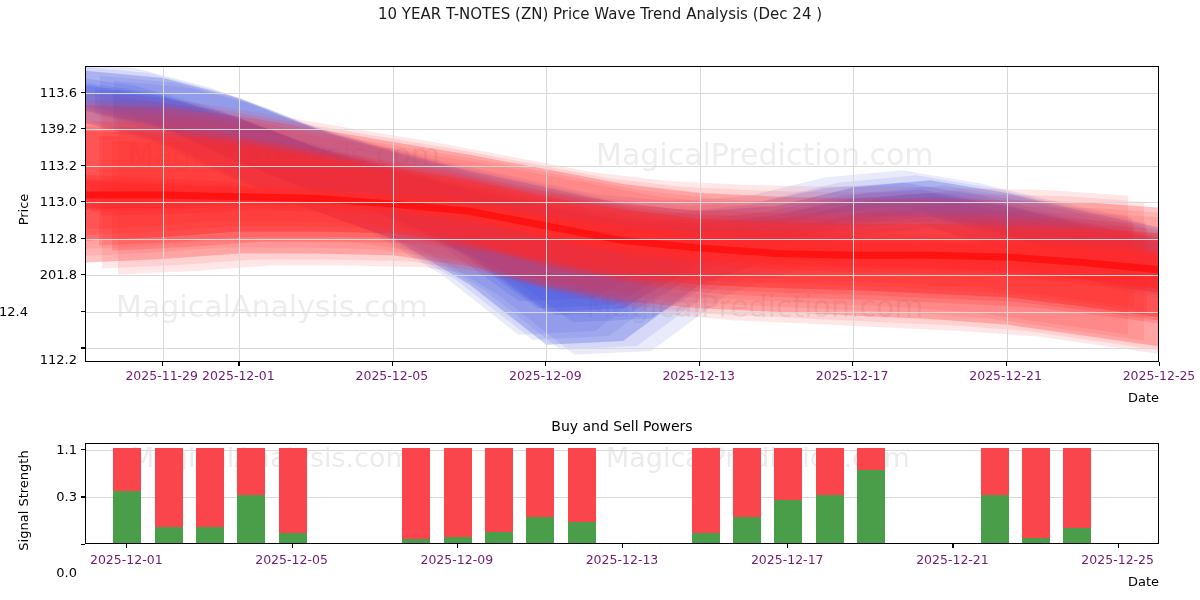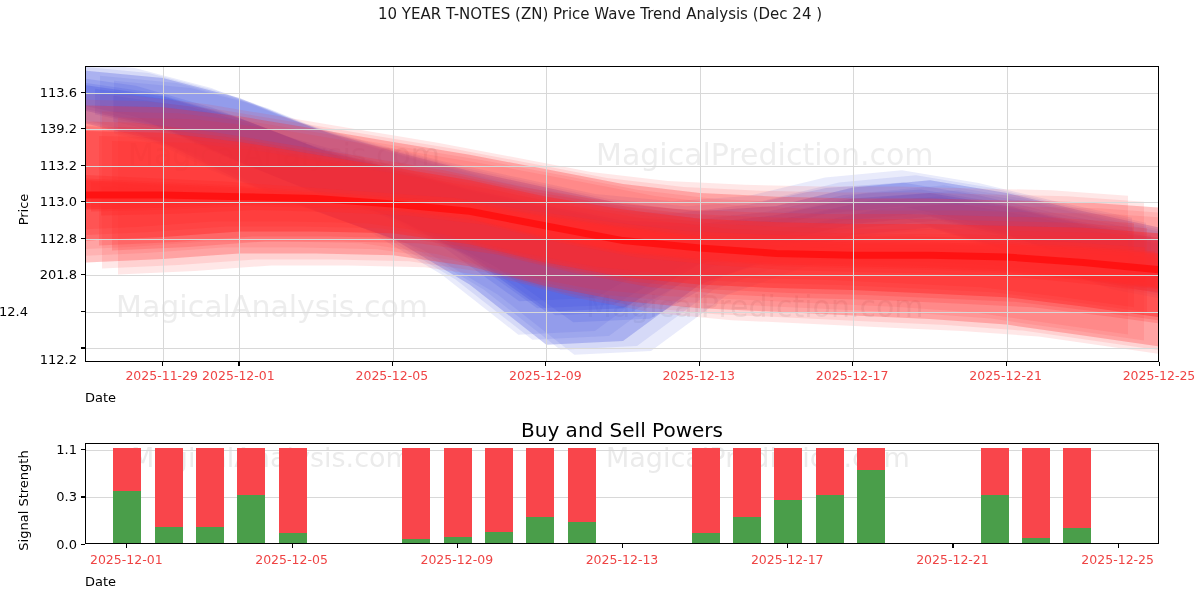--- a/index.html
+++ b/index.html
@@ -19,28 +19,28 @@
   .axes{position:absolute;box-sizing:border-box;border:1.3px solid #000;background:#fff;}
   .plotclip{position:absolute;inset:0;overflow:hidden;}
 
   .gridline-h{position:absolute;left:0;right:0;height:1px;background:#d8d8d8;}
   .gridline-v{position:absolute;top:0;bottom:0;width:1px;background:#d8d8d8;}
 
   .ytick-label{position:absolute;right:0;transform:translateY(-50%);
     font-size:13px;color:#000;text-align:right;white-space:nowrap;}
   .ytick-mark{position:absolute;width:4px;height:1.2px;background:#000;}
   .xtick-label{position:absolute;top:0;transform:translateX(-50%);
-    font-size:12.5px;color:#ef4444;white-space:nowrap;}
+    font-size:12.5px;color:#701a75;white-space:nowrap;}
   .xtick-mark{position:absolute;width:1.2px;height:4px;background:#000;}
 
-  .axis-title-x{position:absolute;text-align:left;font-size:13px;color:#000;}
+  .axis-title-x{position:absolute;text-align:right;font-size:13px;color:#000;}
   .axis-title-y{position:absolute;font-size:13px;color:#000;
     transform-origin:center center;transform:rotate(-90deg);white-space:nowrap;text-align:center;}
 
-  .section-title{position:absolute;text-align:center;font-size:20px;color:#000;}
+  .section-title{position:absolute;text-align:center;font-size:14px;color:#000;}
 
   
   .wm{position:absolute;color:#b0b0b0;opacity:.22;font-size:30px;white-space:nowrap;
       pointer-events:none;font-family:"DejaVu Sans","Liberation Sans",sans-serif;}
   .wm2{position:absolute;color:#b8b8b8;opacity:.28;font-size:27px;white-space:nowrap;
       pointer-events:none;}
 
   
   .wave-svg{position:absolute;left:0;top:0;}
 
@@ -229,21 +229,21 @@
     <div class="xtick-label" style="left: 545.286px; top: 368px;">2025-12-09</div>
     <div class="xtick-mark" style="left: 545.286px; top: 362px;"></div>
     <div class="xtick-label" style="left: 698.714px; top: 368px;">2025-12-13</div>
     <div class="xtick-mark" style="left: 698.714px; top: 362px;"></div>
     <div class="xtick-label" style="left: 852.143px; top: 368px;">2025-12-17</div>
     <div class="xtick-mark" style="left: 852.143px; top: 362px;"></div>
     <div class="xtick-label" style="left: 1005.57px; top: 368px;">2025-12-21</div>
     <div class="xtick-mark" style="left: 1005.57px; top: 362px;"></div>
     <div class="xtick-label" style="left: 1159px; top: 368px;">2025-12-25</div>
     <div class="xtick-mark" style="left: 1159px; top: 362px;"></div>
-    <div class="ytick-label" style="top: 544px; right: 1123px;">0.0</div>
+    <div class="ytick-label" style="top: 572px; right: 1123px;">0.0</div>
     <div class="ytick-mark" style="left: 81px; top: 544px;"></div>
     <div class="ytick-label" style="top: 496.358px; right: 1123px;">0.3</div>
     <div class="ytick-mark" style="left: 81px; top: 496.358px;"></div>
     <div class="ytick-label" style="top: 448.717px; right: 1123px;">1.1</div>
     <div class="ytick-mark" style="left: 81px; top: 448.717px;"></div>
     <div class="xtick-label" style="left: 126.308px; top: 552px;">2025-12-01</div>
     <div class="xtick-mark" style="left: 126.308px; top: 544px;"></div>
     <div class="xtick-label" style="left: 291.538px; top: 552px;">2025-12-05</div>
     <div class="xtick-mark" style="left: 291.538px; top: 544px;"></div>
     <div class="xtick-label" style="left: 456.769px; top: 552px;">2025-12-09</div>

